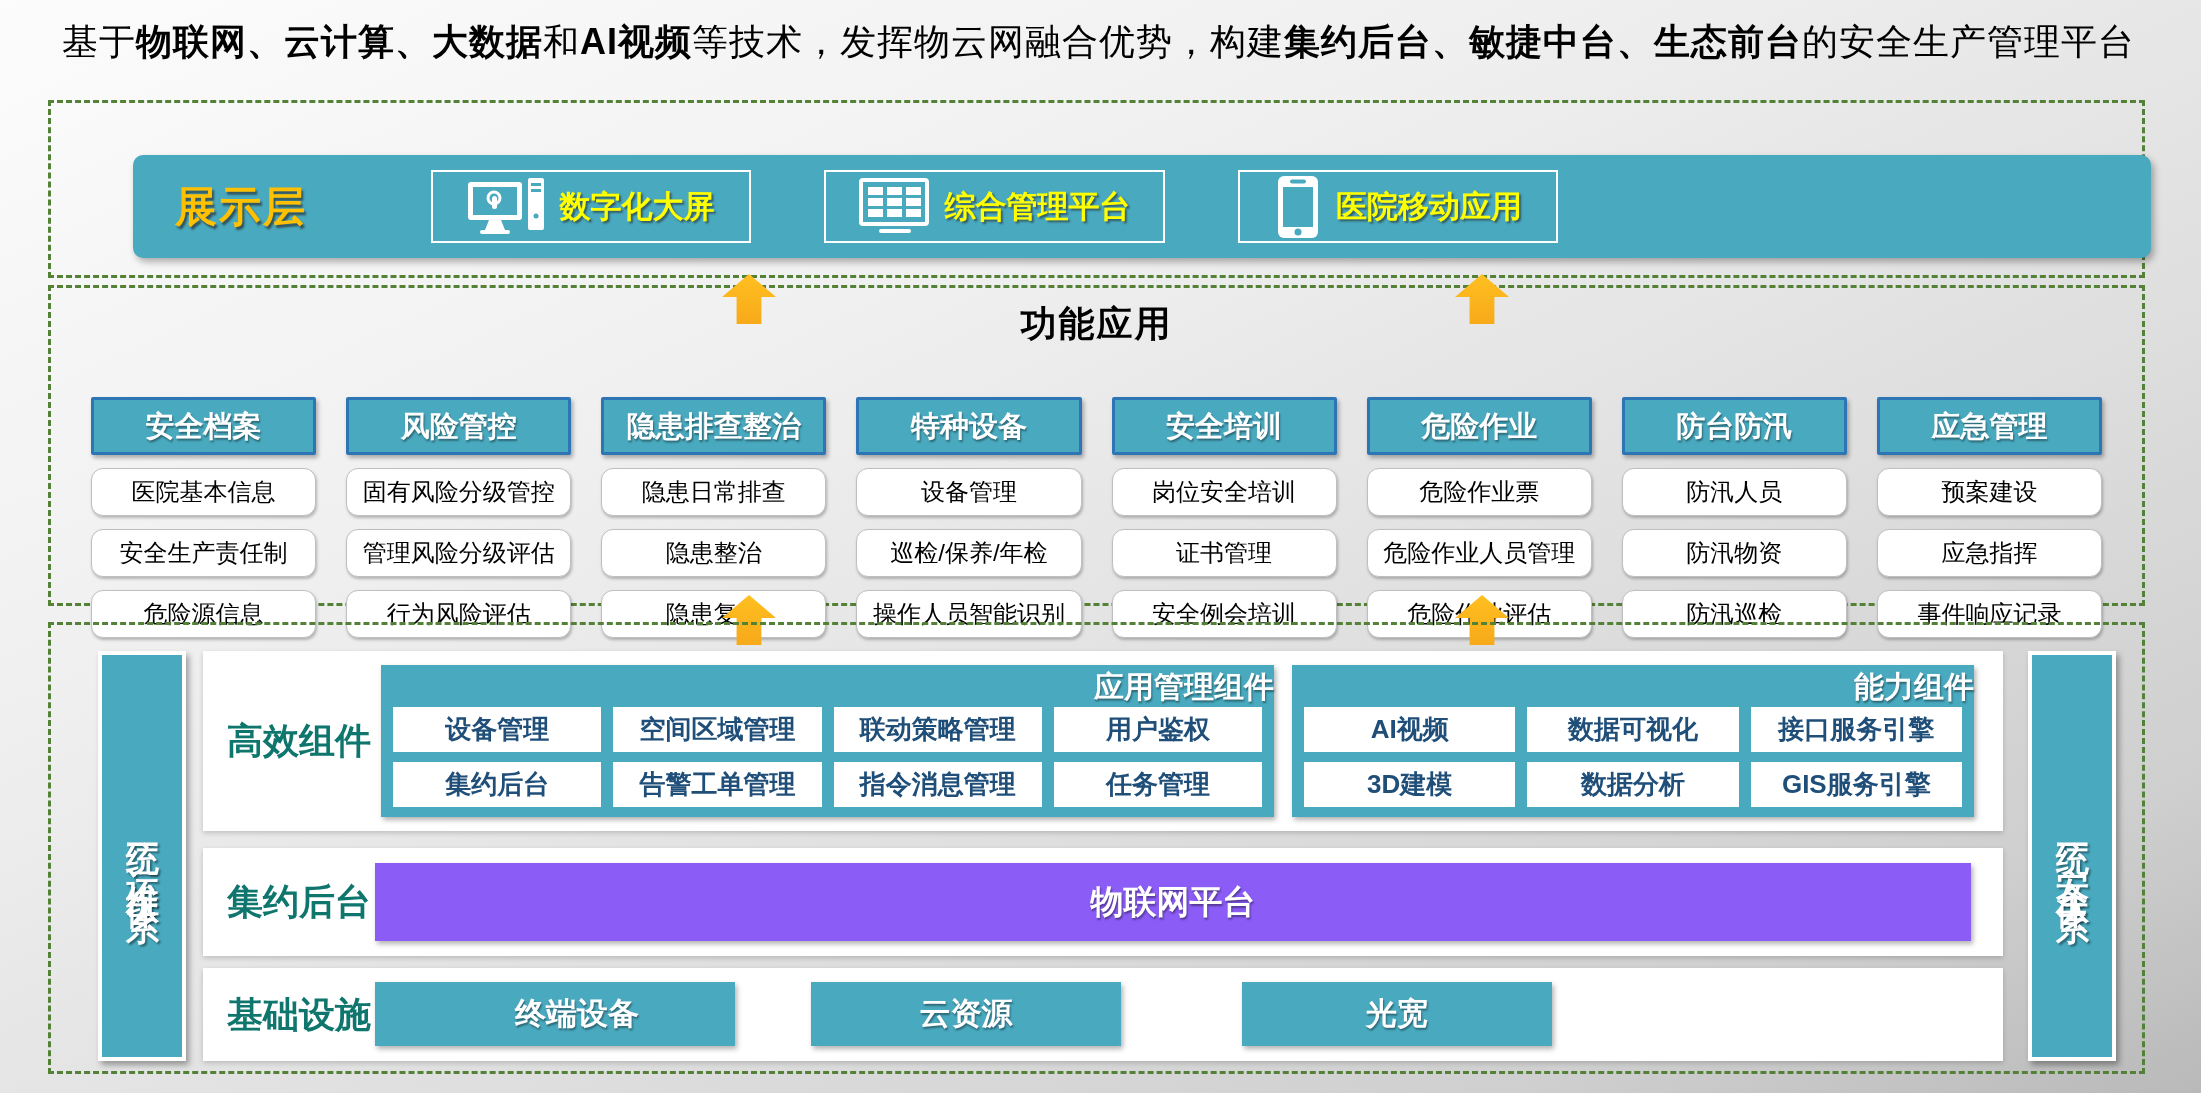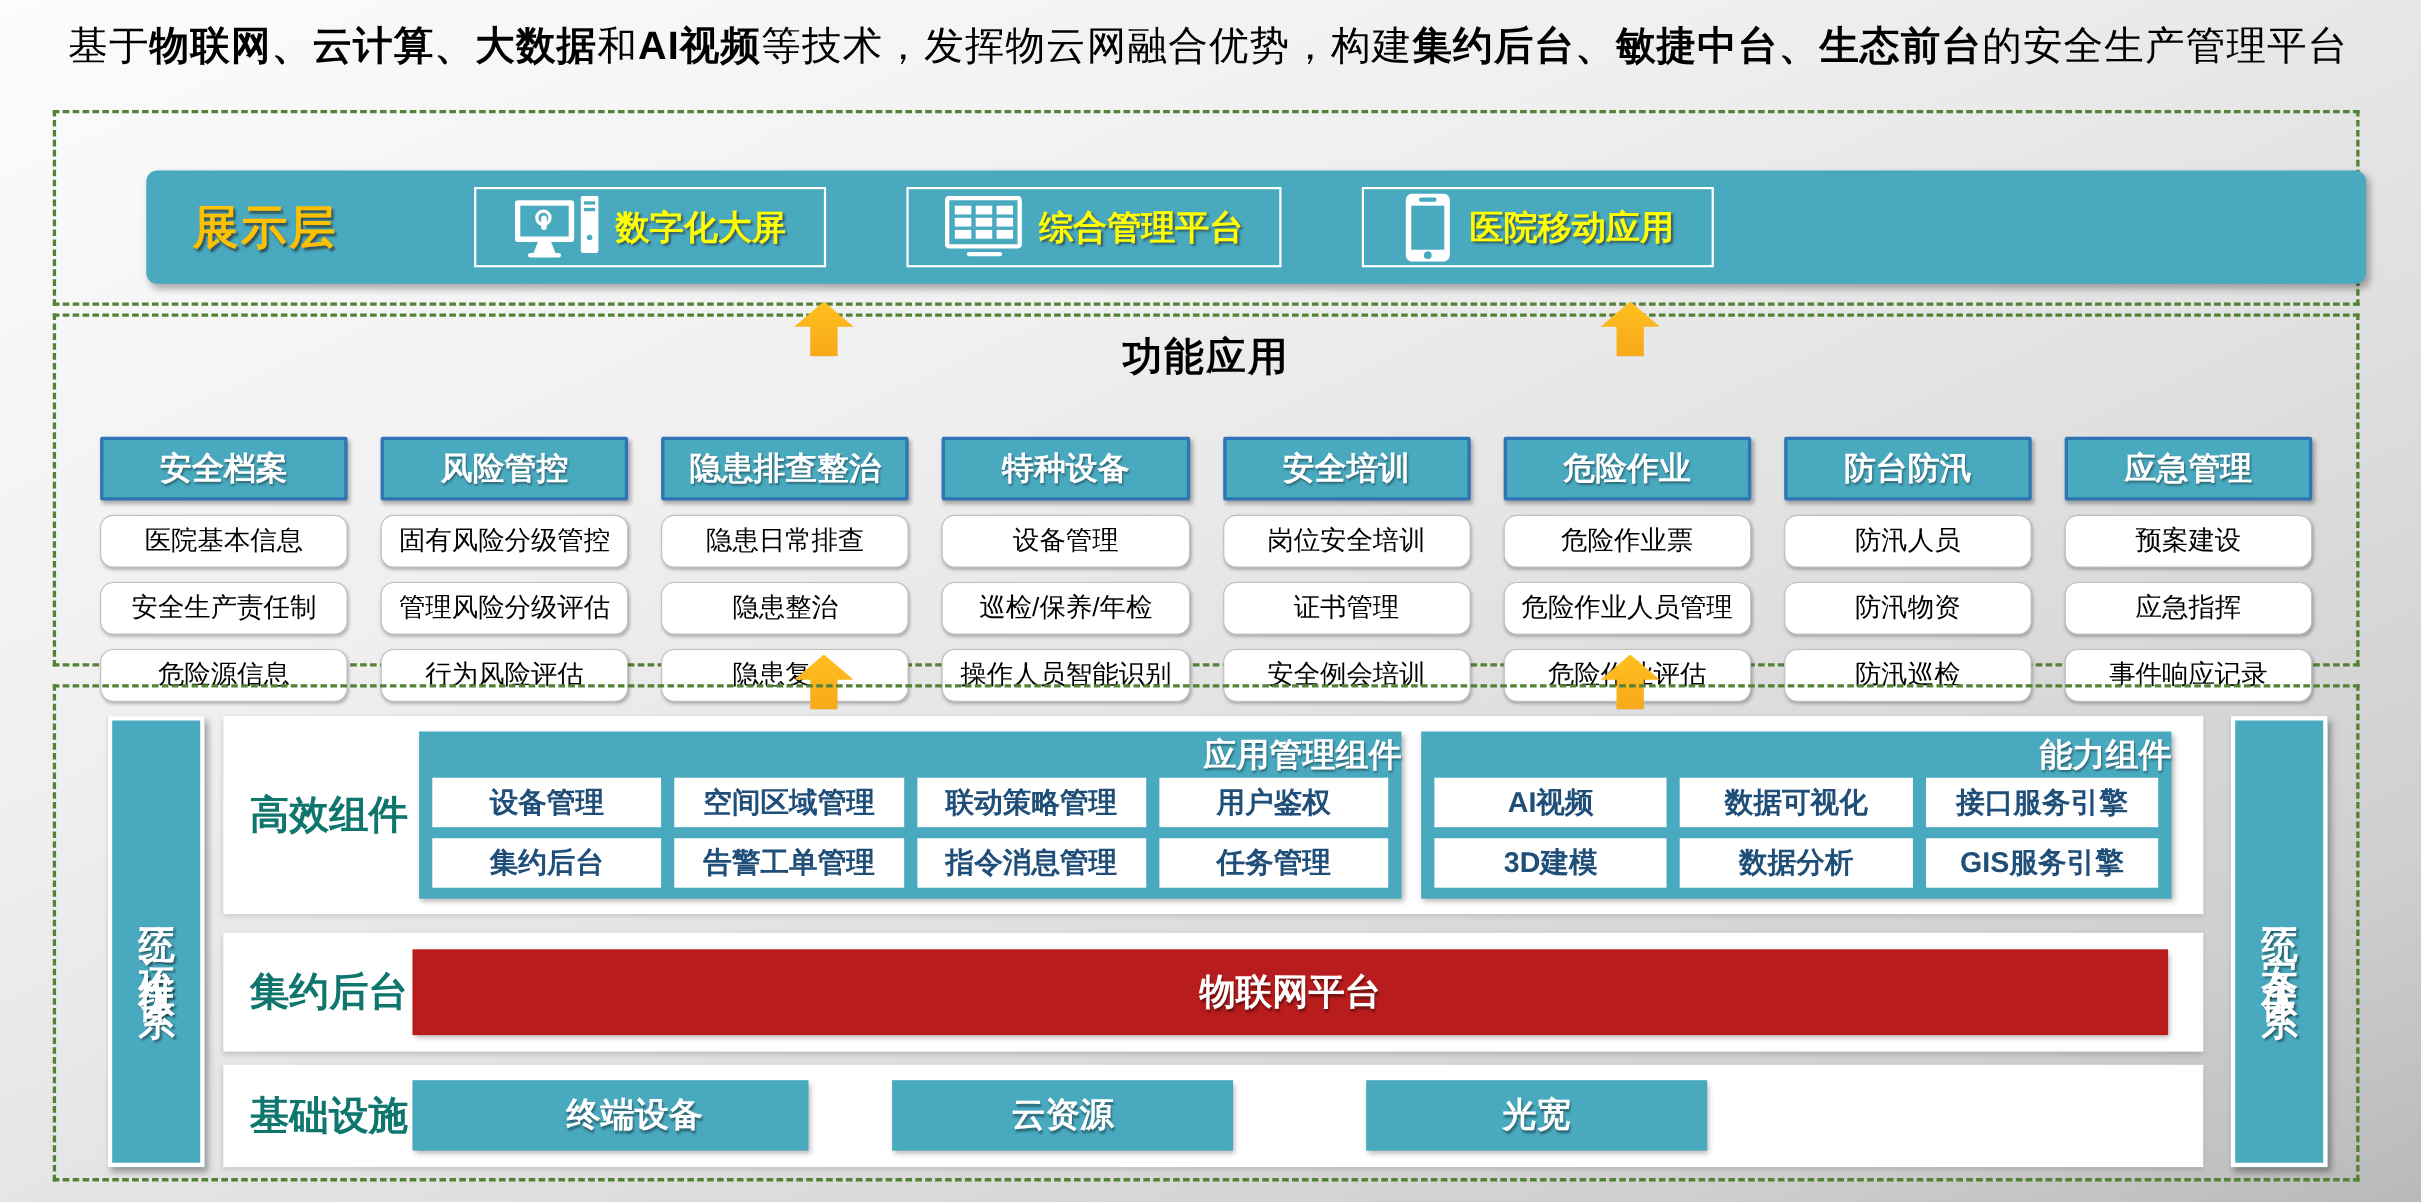--- a/index.html
+++ b/index.html
@@ -117,21 +117,21 @@
     display:grid;row-gap:10px;column-gap:12px;
   }
   .cg-4{grid-template-columns:repeat(4,1fr);}
   .cg-3{grid-template-columns:repeat(3,1fr);}
   .comp-box{
     background:#fff;display:flex;align-items:center;justify-content:center;
     font-size:26px;font-weight:bold;color:#1f4e79;white-space:nowrap;
   }
   .teal-wide{
     position:absolute;left:172px;top:15px;width:1596px;height:78px;
-    background:#b91c1c;box-shadow:2px 3px 5px rgba(0,0,0,.3);
+    background:#8b5cf6;box-shadow:2px 3px 5px rgba(0,0,0,.3);
     display:flex;align-items:center;justify-content:center;
     font-size:33px;font-weight:bold;color:#fff;
     text-shadow:1px 2px 2px rgba(0,0,0,.4);
   }
   .infra-box{
     position:absolute;top:14px;height:64px;background:#48a9bf;
     box-shadow:2px 3px 5px rgba(0,0,0,.3);
     display:flex;align-items:center;justify-content:center;
     font-size:31px;font-weight:bold;color:#fff;
     text-shadow:1px 2px 2px rgba(0,0,0,.4);

